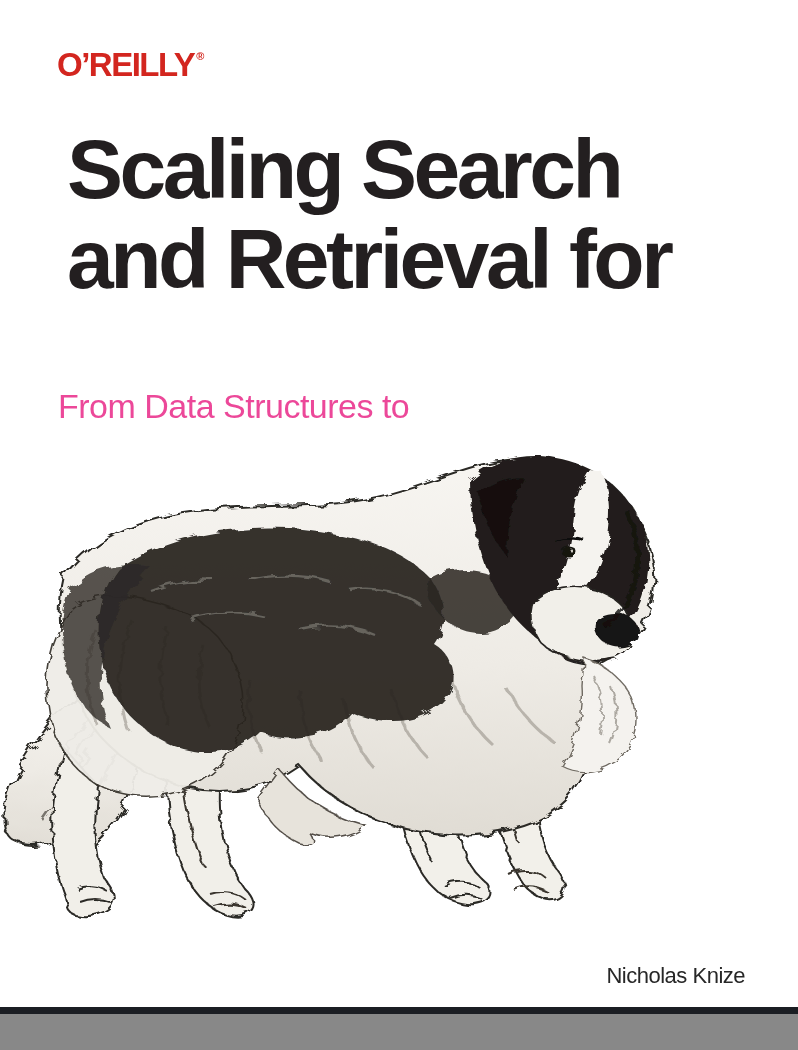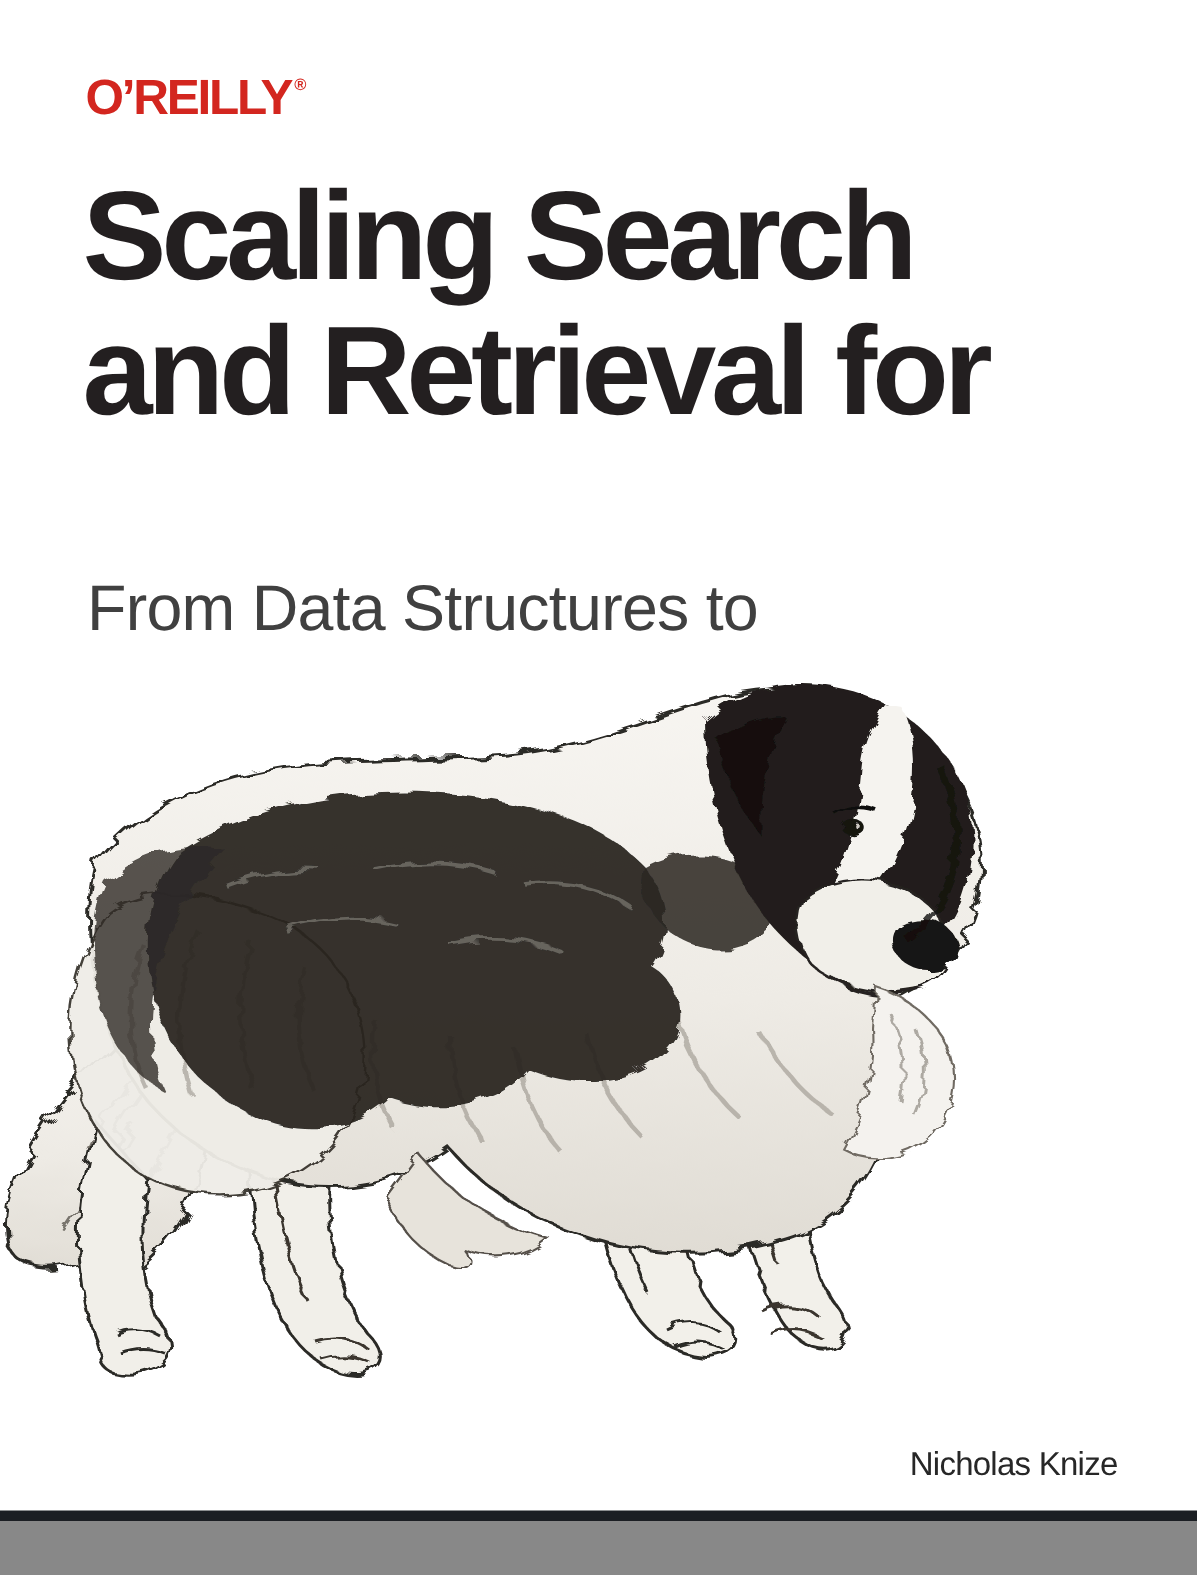--- a/index.html
+++ b/index.html
@@ -20,33 +20,33 @@
     white-space:nowrap;
   }
   .logo sup{
     font-size:11px;
     letter-spacing:0;
     vertical-align:super;
     position:relative;top:-4px;left:2px;
   }
   .title{
     position:absolute;left:55px;top:112px;
-    margin:0;
+    margin:12px;
     color:#231f20;
     font-weight:700;
     font-size:84px;
     line-height:90px;
     letter-spacing:-3.5px;
     width:720px;
   }
   .title span{display:block;}
   .subtitle{
     position:absolute;left:58px;top:384px;
-    color:#404040;
-    font-size:43px;
+    color:#ec4899;
+    font-size:34px;
     line-height:44px;
     letter-spacing:-0.5px;
   }
   .subtitle span{display:block;}
   .author{
     position:absolute;right:53px;top:963px;
     color:#272727;
     font-size:22px;
     letter-spacing:-0.5px;
     white-space:nowrap;

